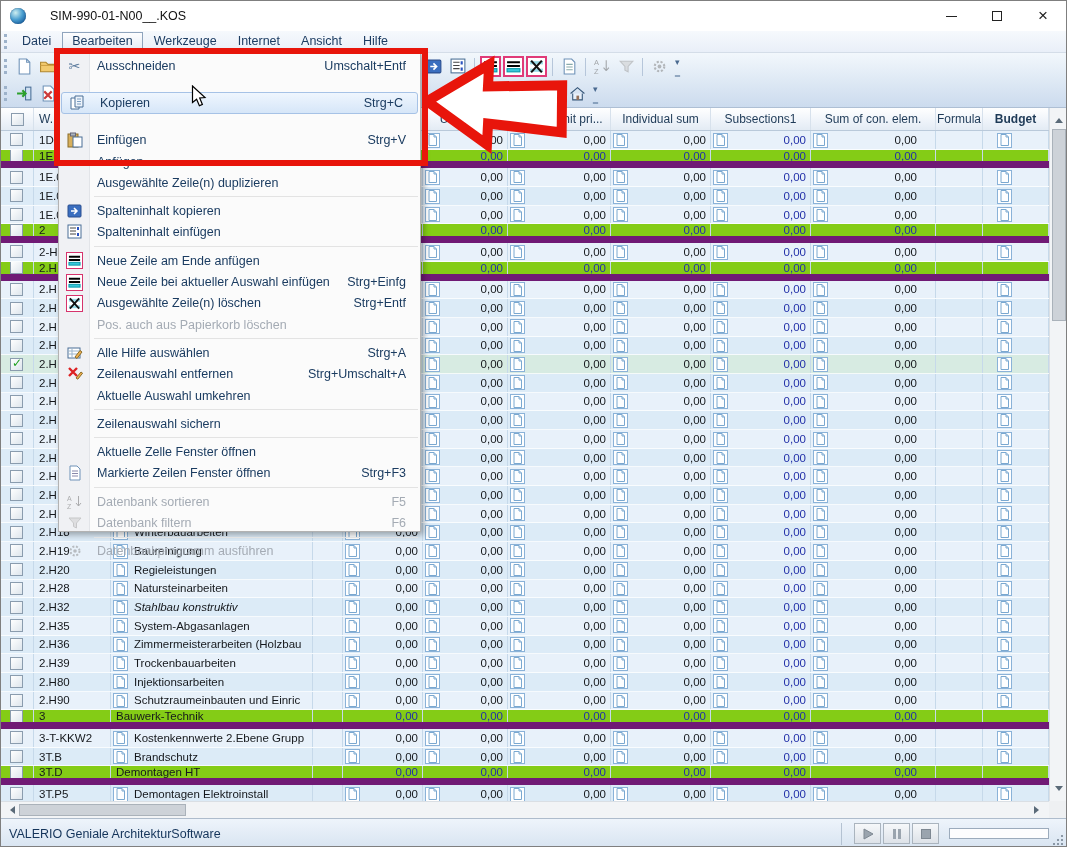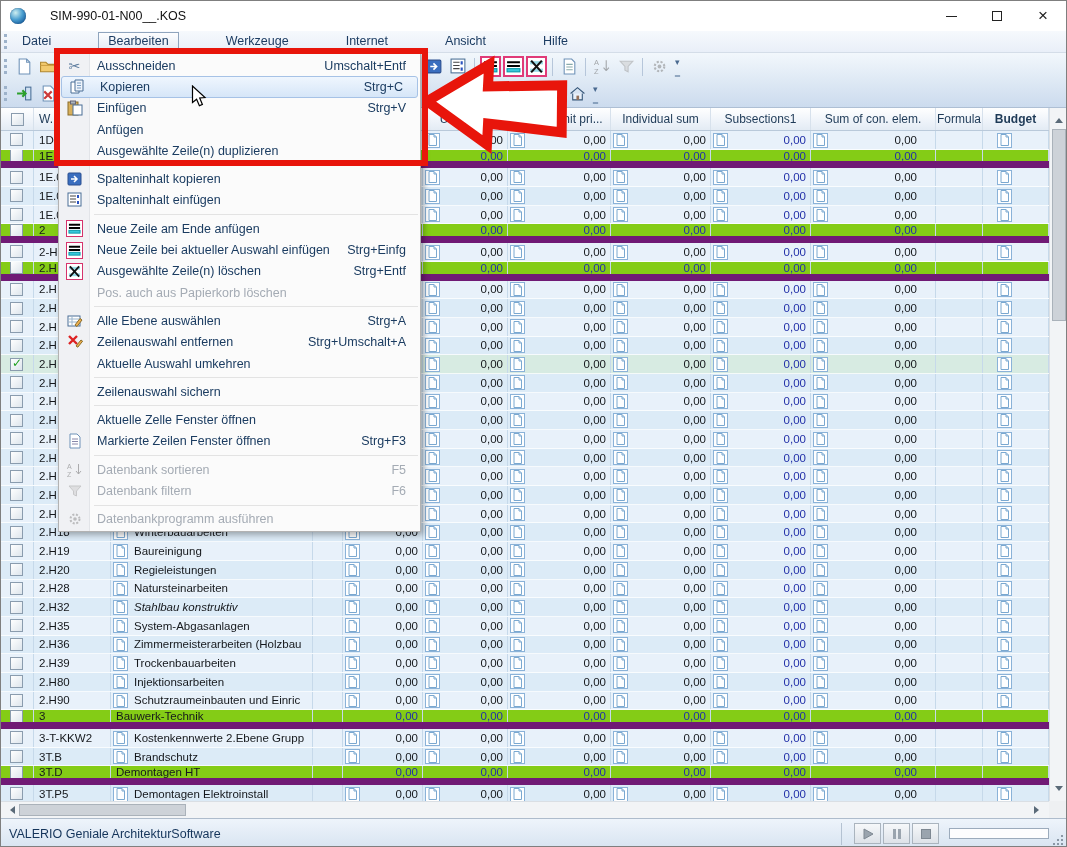--- a/index.html
+++ b/index.html
@@ -75,21 +75,21 @@
   .sizegrip{position:absolute;right:2px;bottom:2px;width:13px;height:13px;
     background:radial-gradient(circle 1.3px at 3px 11px,#8a97a5 95%,transparent) ,radial-gradient(circle 1.3px at 7px 11px,#8a97a5 95%,transparent),radial-gradient(circle 1.3px at 11px 11px,#8a97a5 95%,transparent),radial-gradient(circle 1.3px at 7px 7px,#8a97a5 95%,transparent),radial-gradient(circle 1.3px at 11px 7px,#8a97a5 95%,transparent),radial-gradient(circle 1.3px at 11px 3px,#8a97a5 95%,transparent);}
   
   .ctxmenu{position:absolute;left:57px;top:50px;width:363px;height:481px;background:#fbfbfb;border:1px solid #b2b2b2;
     box-shadow:3px 3px 6px rgba(0,0,0,.3);z-index:50;font-size:12.5px;color:#1b3c61;padding-top:3px;}
   .ctxmenu::before{content:"";position:absolute;left:0;top:0;bottom:0;width:30px;background:#f0f1f4;border-right:1px solid #e2e4e8;}
   .mi{position:relative;height:21.3px;display:flex;align-items:center;}
   .mi .ic{width:31px;display:flex;align-items:center;justify-content:center;flex:none;}
   .mi .lbl{margin-left:7px;}
   .mi .sc{margin-left:auto;margin-right:14px;}
-  .mi.hl{border:1px solid #a6c2e6;border-radius:3px;background:linear-gradient(#eff6fe,#d6e6f8);margin:0 2px;text-align:right;}
+  .mi.hl{border:1px solid #a6c2e6;border-radius:3px;background:linear-gradient(#eff6fe,#d6e6f8);margin:16px 2px;text-align:right;}
   .mi.dis{color:#a4abb4;}
   .mi.dis .ic{opacity:.5;filter:grayscale(1);}
   .msep{border:none;border-top:1px solid #e3e3e3;margin:3px 2px 3px 35px;}
   .pinkic{border:1px solid #d6336c;background:#fff;display:flex;align-items:center;justify-content:center;width:17px;height:17px;}
   
   .redbox{position:absolute;left:53px;top:47px;width:374px;height:118px;border:6px solid #e8150b;z-index:60;}
   .redarrow{position:absolute;left:422px;top:52px;z-index:61;transform:rotate(3deg);}
   .cursor{position:absolute;left:190px;top:84px;z-index:65;}
 </style>
 </head>
@@ -108,21 +108,21 @@
           <span class="msq"></span>
         </div>
       <div class="wbtn close">
           <span>×</span>
         </div>
     </div>
   </div>
 
   <div class="menubar">
     <div class="grip"></div>
-    <div id="menubar-items" style="display:flex;gap:36px;">
+    <div id="menubar-items" style="display:flex;">
         <div class="mb-item">Datei</div>
         <div class="mb-item active">Bearbeiten</div>
         <div class="mb-item">Werkzeuge</div>
         <div class="mb-item">Internet</div>
         <div class="mb-item">Ansicht</div>
         <div class="mb-item">Hilfe</div>
       </div>
   </div>
 
   <div class="toolbar">
@@ -3075,21 +3075,21 @@
       </div>
       <div class="msep"></div>
       <div class="mi">
         <span class="ic">
           <svg width="16" height="16" viewBox="0 0 16 16">
             <rect x="1" y="3" width="12" height="10" fill="#fff" stroke="#4a6f96"></rect>
             <path d="M1 6h12M1 9h12M5 3v10" stroke="#9ab4cc"></path>
             <path d="M8 12l5-6.5 2 1.5-5 6.5z" fill="#f0b050" stroke="#8a6d28"></path>
           </svg>
         </span>
-        <span class="lbl">Alle Ebene auswählen</span>
+        <span class="lbl">Alle Hilfe auswählen</span>
         <span class="sc">Strg+A</span>
       </div>
       <div class="mi">
         <span class="ic">
           <svg width="16" height="16" viewBox="0 0 16 16">
             <path d="M2 2l8 8M10 2l-8 8" stroke="#d22" stroke-width="2.4"></path>
             <path d="M9 12l5-6 1.6 1.2-4.8 6z" fill="#f0b050" stroke="#8a6d28"></path>
           </svg>
         </span>
         <span class="lbl">Zeilenauswahl entfernen</span>

